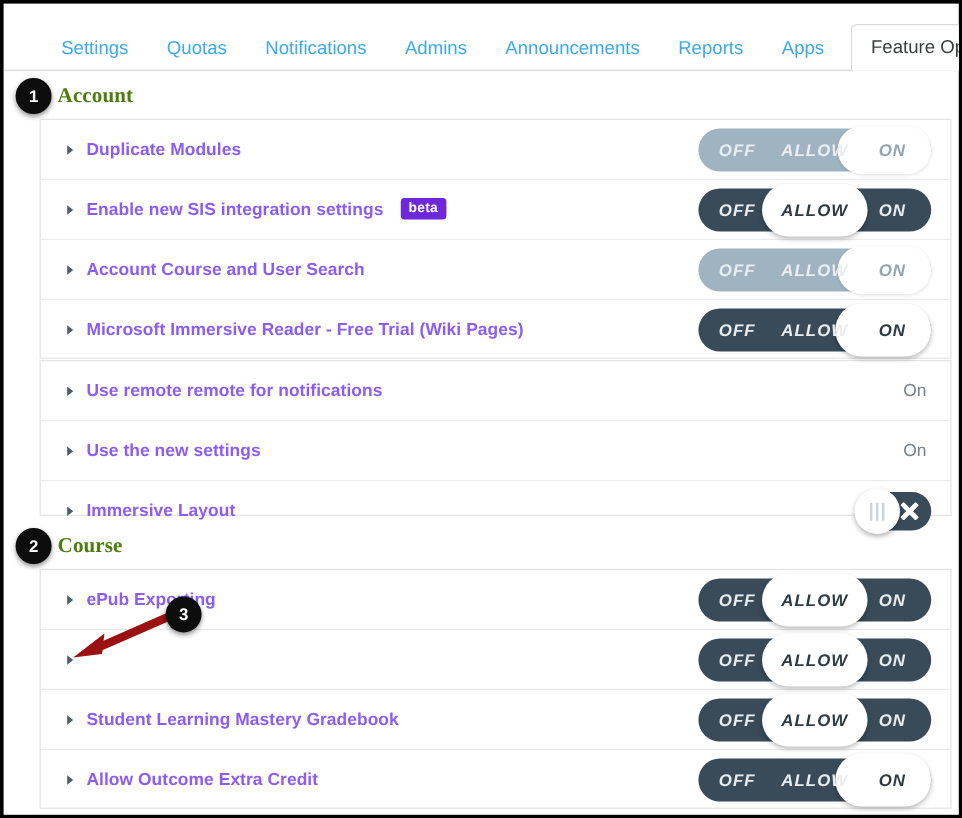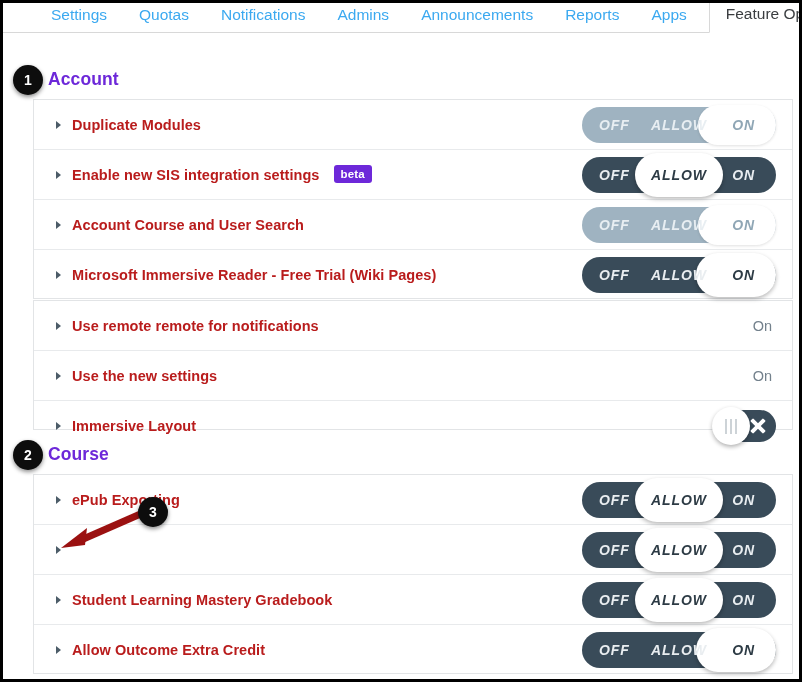--- a/index.html
+++ b/index.html
@@ -20,21 +20,21 @@
     background: #ffffff;
     overflow: hidden;
   }
 
   
   .tabbar {
     position: absolute;
     left: 0;
     top: 0;
     width: 796px;
-    height: 30px;
+    height: 56px;
     box-sizing: border-box;
     border-bottom: 1px solid #d8d8d8;
     display: flex;
     align-items: flex-end;
     padding-left: 32px;
   }
   .tab {
     font-size: 15.5px;
     color: #3ba9f0;
     padding: 0 16px 11px 16px;
@@ -54,22 +54,23 @@
     margin-left: 6px;
     top: 1px;
     z-index: 3;
   }
 
   
   .section-head {
     position: absolute;
     font-size: 17.5px;
     font-weight: bold;
-    color: #6d28d9;
+    color: #4d7c0f;
     letter-spacing: 0.1px;
+    font-family: Liberation Serif, serif;
   }
 
   
   .feature-box {
     position: absolute;
     left: 30px;
     width: 760px;
     box-sizing: border-box;
     border: 1px solid #e2e4e6;
     background: #ffffff;
@@ -92,21 +93,21 @@
     border-left: 5px solid #4c5c68;
     border-top: 4px solid transparent;
     border-bottom: 4px solid transparent;
     margin-right: 11px;
     flex: 0 0 auto;
     cursor: pointer;
   }
   .feature-title {
     font-size: 14.5px;
     font-weight: bold;
-    color: #b91c1c;
+    color: #8b5cf6;
     white-space: nowrap;
     letter-spacing: 0.05px;
   }
   .badge-beta {
     display: inline-block;
     background: #6d28d9;
     color: #ffffff;
     font-size: 11.5px;
     font-weight: bold;
     border-radius: 3px;

